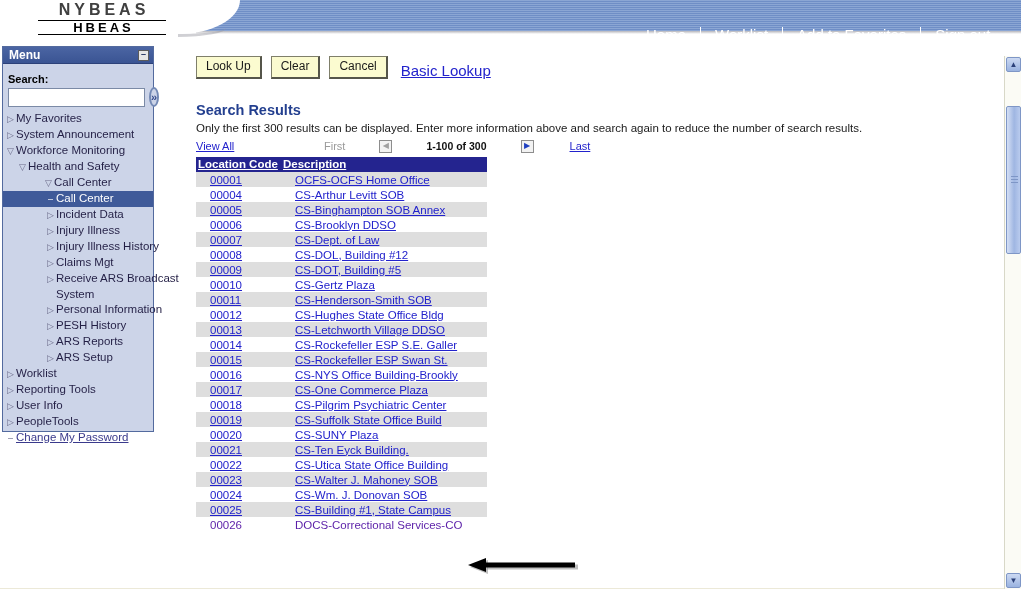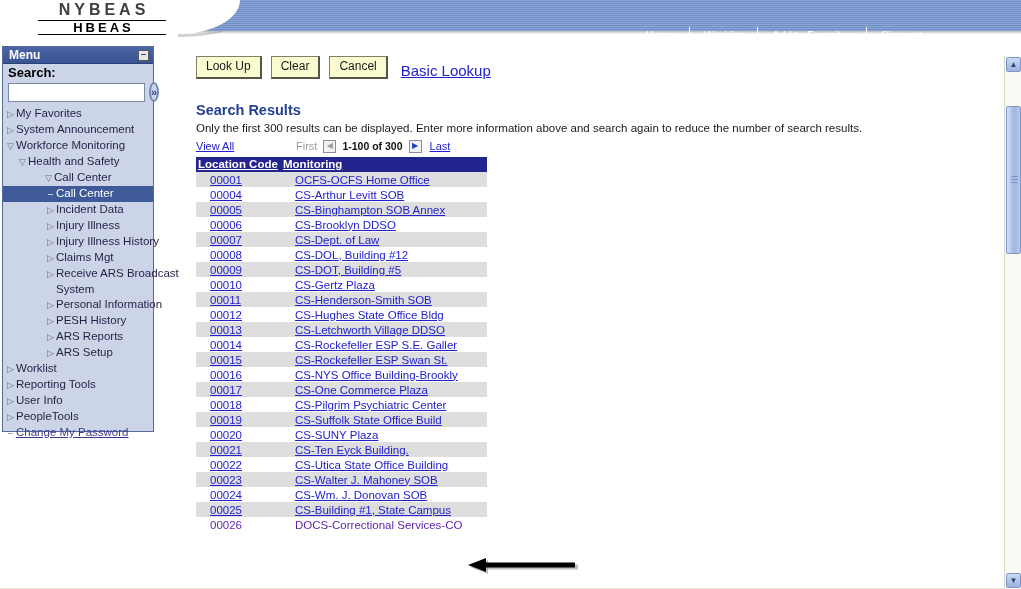--- a/index.html
+++ b/index.html
@@ -84,21 +84,21 @@
 
   
   .topnav {
     position: absolute; left: 632px; top: 25px;
     height: 20px;
     display: flex; align-items: center;
     z-index: 6;
   }
   .topnav a {
     color: #ffffff;
-    font-size: 11px;
+    font-size: 15px;
     text-decoration: underline;
     padding: 0 14px;
     white-space: nowrap;
     display: inline-block;
     line-height: 18px;
   }
   .topnav .divider {
     width: 1px; height: 17px;
     background: #ffffff;
   }
@@ -130,22 +130,22 @@
     text-align: center; color: #203060;
     font-weight: bold;
     cursor: pointer;
   }
   .menu-body {
     background: #ccd4e8;
     height: 367px;
     position: relative;
   }
   .search-label {
-    font-size: 13px; font-weight: bold; color: #000;
-    padding: 1px 0 2px 5px;
+    font-size: 11px; font-weight: bold; color: #000;
+    padding: 9px 0 2px 5px;
   }
   .search-row {
     display: flex; align-items: center; padding: 0 0 4px 5px;
   }
   .search-input {
     width: 137px; height: 19px;
     border: 1px solid #7b8aa6;
     background: #ffffff;
     font-size: 11px;
     padding: 1px 2px;
@@ -228,20 +228,21 @@
     color: #1a1a1a;
     font-size: 11.5px;
     margin-bottom: 3px;
     line-height: 14px;
   }
   .pager {
     display: flex; align-items: center;
     font-size: 11px;
     height: 16px;
     margin-bottom: 3px;
+    gap: 28px;
   }
   .pager .viewall {
     color: #2222cc; text-decoration: underline; width: 100px;
   }
   .pager .first-dis { color: #9a9a9a; margin-right: 6px; }
   .pager .navbtn {
     width: 13px; height: 13px;
     border: 1px solid #8d8d8d;
     background: #f2f2f2;
     display: inline-flex; align-items: center; justify-content: center;
@@ -428,21 +429,21 @@
     </div>
 
     <table class="results">
       <colgroup>
           <col class="c1">
           <col class="c2">
         </colgroup>
       <thead>
         <tr>
           <th>Location Code</th>
-          <th>Monitoring</th>
+          <th>Description</th>
         </tr>
       </thead>
       <tbody id="results-body">
           <tr class="alt">
             <td><a href="#">00001</a></td>
             <td><a href="#">OCFS-OCFS Home Office</a></td>
           </tr>
           <tr class="norm">
             <td><a href="#">00004</a></td>
             <td><a href="#">CS-Arthur Levitt SOB</a></td>

